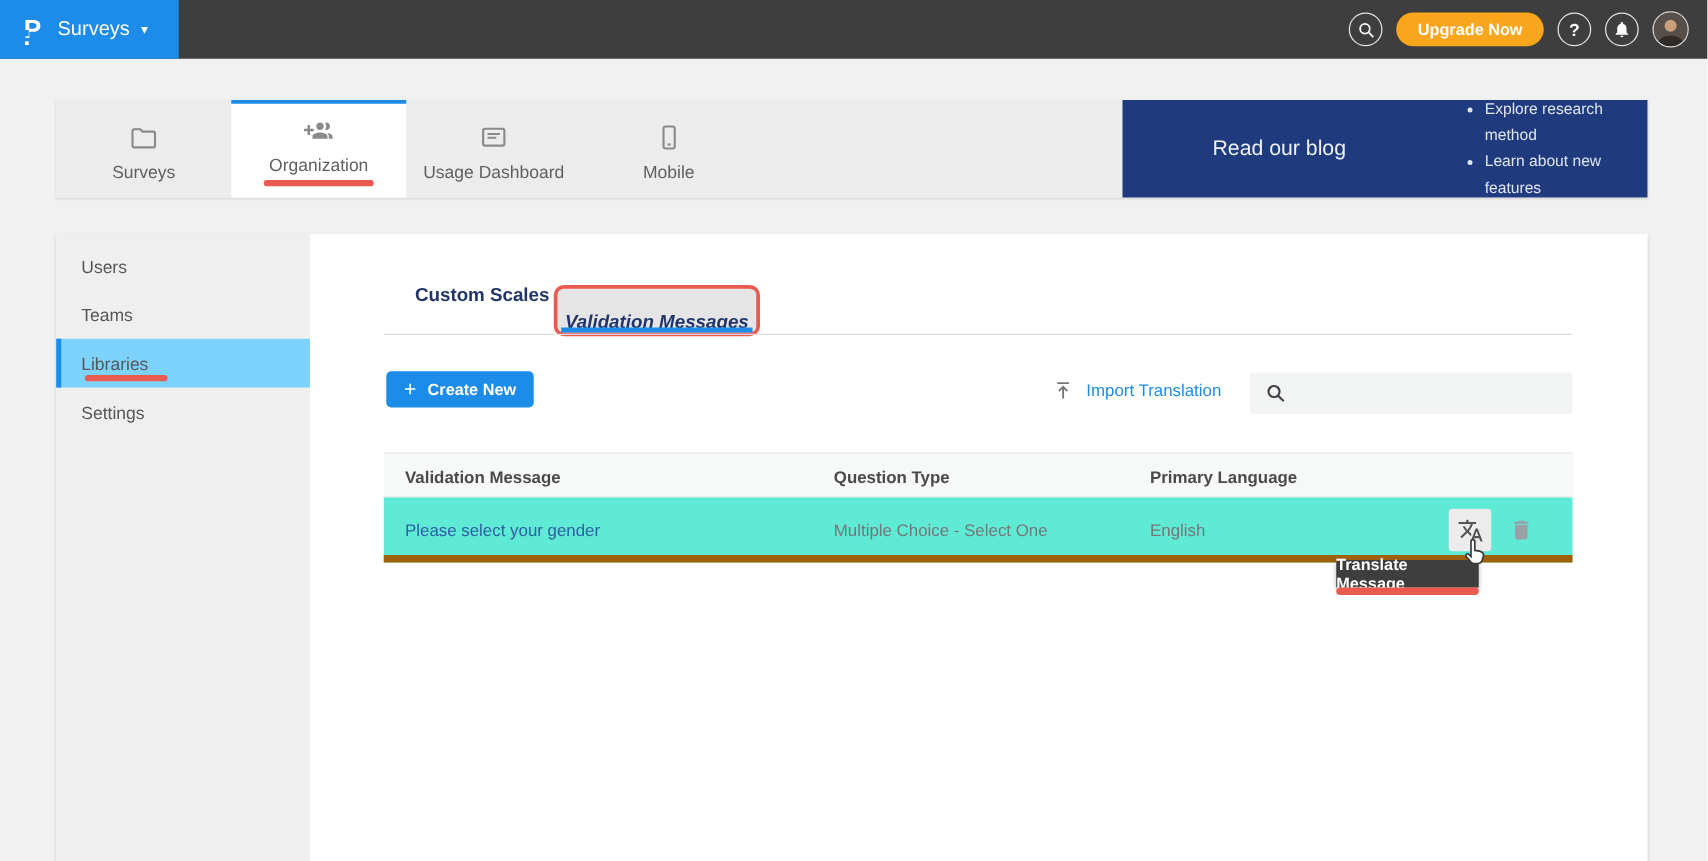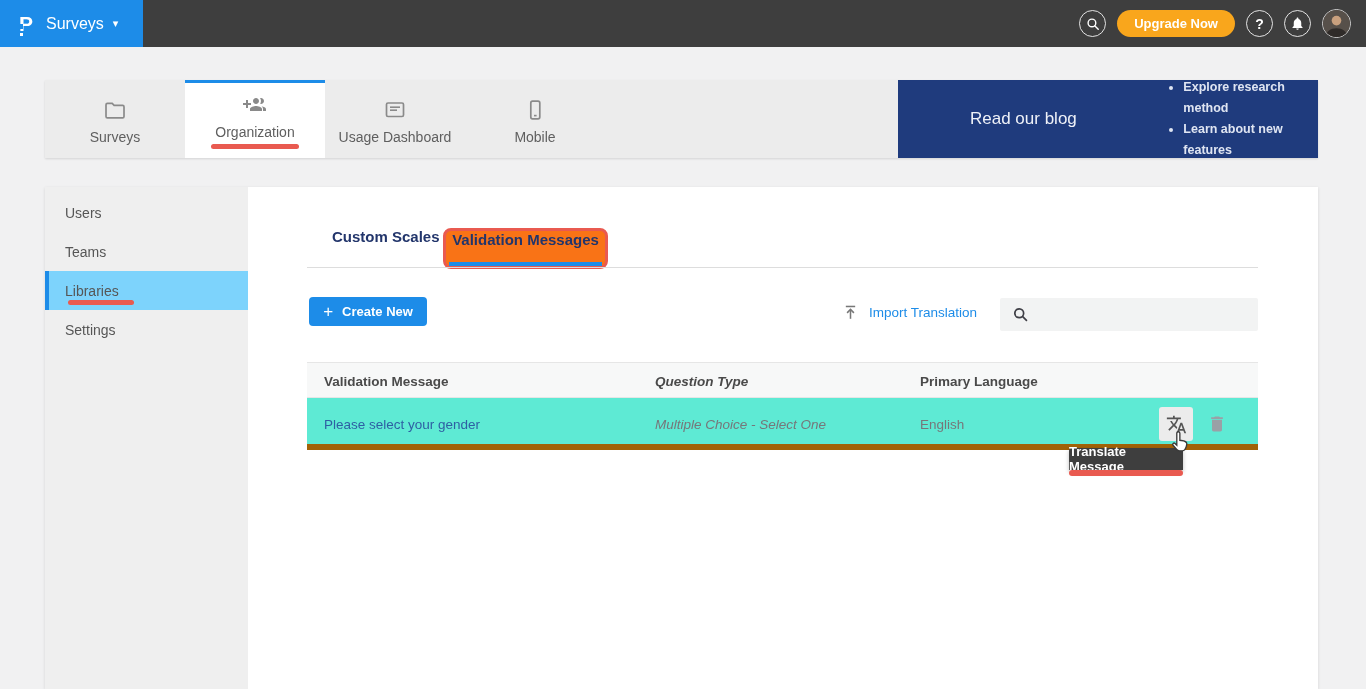--- a/index.html
+++ b/index.html
@@ -23,50 +23,50 @@
   
   .navband { position:absolute; top:80px; left:45px; width:1273px; height:78px; display:flex; box-shadow:0 1px 2px rgba(0,0,0,.12); }
   .tabs-strip { flex:1; background:#ececec; display:flex; }
   .nav-tab { width:140px; display:flex; flex-direction:column; align-items:center; justify-content:center; padding-top:4px; cursor:pointer; }
   .nav-tab .lbl { font-size:14px; color:#5f5f5f; margin-top:7px; }
   .nav-tab.active { background:#fff; border-top:3px solid #1d8ce8; padding-top:1px; }
   .red-bar { background:#e95a50; height:5px; border-radius:2.5px; }
   .nav-tab .red-bar { width:88px; margin-top:4px; }
   .promo-banner { width:420px; background:#1f3b7d; display:flex; align-items:center; }
   .banner-title { margin-left:72px; width:150px; font-size:17px; color:#eef1f8; cursor:pointer; }
-  .banner-bullets { margin-left:66px; list-style:disc; color:#dfe5f2; font-size:12.5px; line-height:21px; padding-left:14px;font-weight:bold; }
+  .banner-bullets { margin-left:66px; list-style:disc; color:#dfe5f2; font-size:12.5px; line-height:21px; padding-left:14px; }
 
   
   .card { position:absolute; top:187px; left:45px; width:1273px; height:502px; background:#fff; box-shadow:0 1px 3px rgba(0,0,0,.12); }
   .side { position:absolute; left:0; top:0; width:203px; height:100%; background:#efefef; padding-top:6px; }
   .side-item { position:relative; height:39px; display:flex; align-items:center; padding-left:20px; font-size:14px; color:#565656; cursor:pointer; }
   .side-item.active { background:#7dd3fc; border-left:4px solid #1d8ce8; padding-left:16px; }
   .side-item .red-bar { position:absolute; left:19px; top:29px; width:66px; }
 
   
   .ctab-custom { position:absolute; left:287px; top:41px; height:40px; display:flex; align-items:flex-start; font-size:15px; font-weight:700; color:#22356b; cursor:pointer; }
-  .ctab-validation { position:absolute; left:398px; top:41px; width:165px; height:41px; border:3px solid #e95a50; border-radius:8px; display:flex; align-items:flex-start; justify-content:center; font-size:15px; font-weight:700; color:#22356b; cursor:pointer; background:#f97316; }
+  .ctab-validation { position:absolute; left:398px; top:41px; width:165px; height:41px; border:3px solid #e95a50; border-radius:8px; display:flex; align-items:flex-end; justify-content:center; font-size:15px; font-weight:700; color:#22356b; cursor:pointer; background:#e5e5e5;font-style:italic; }
   .ctab-validation .blue-underline { position:absolute; left:3px; right:3px; bottom:0; height:4px; background:#1d8ce8; }
   .divider { position:absolute; left:262px; right:60px; top:80px; height:1px; background:#ddd; }
 
   
   .create-btn { position:absolute; left:264px; top:110px; width:118px; height:29px; background:#1d8ce8; border:none; border-radius:4px; color:#fff; display:flex; align-items:center; justify-content:center; gap:9px; font-size:13px; font-weight:700; cursor:pointer; }
   .plus { font-size:17px; font-weight:400; line-height:1; }
   .import-link { position:absolute; left:797px; top:113px; height:24px; display:flex; align-items:center; gap:10px; color:#1d8ce8; font-size:13.5px; cursor:pointer; }
   .searchbox { position:absolute; left:955px; top:111px; width:258px; height:33px; background:#f2f3f3; border-radius:2px; }
   .searchbox svg { position:absolute; left:12px; top:8px; }
   .searchbox input { position:absolute; left:38px; top:0; width:212px; height:33px; border:none; background:transparent; outline:none; font-size:13px; color:#444; font-family:"Liberation Sans",sans-serif; }
 
   
   .table { position:absolute; left:262px; right:60px; top:175px; }
   .thead { position:relative; height:36px; background:#f7f8f8; border-top:1px solid #e6e6e6; border-bottom:1px solid #e6e6e6; }
   .th { position:absolute; top:0; height:36px; display:flex; align-items:center; font-size:13.5px; font-weight:700; color:#4a4a4a; }
   .trow { position:relative; height:52px; border-bottom:6px solid #a16207; background:#5eead4; }
   .td { position:absolute; top:0; height:52px; display:flex; align-items:center; font-size:13.5px; color:#76777a; }
-  .c1 { left:17px; } .c2 { left:348px;font-style:italic; } .c3 { left:613px; }
+  .c1 { left:17px; } .c2 { left:360px; } .c3 { left:613px; }
   .td.link { color:#2e5fa3; cursor:pointer; }
   .icon-btn { position:absolute; top:9px; width:34px; height:34px; border:none; background:#ececec; border-radius:3px; display:flex; align-items:center; justify-content:center; cursor:pointer; }
   .translate-btn { right:65px; }
   .trash-btn { right:27px; top:12px; width:28px; height:28px; background:transparent; }
 
   
   .tooltip { position:absolute; left:1024px; top:261px; width:114px; height:22px; background:#3e3e3e; border-radius:3px 3px 0 0; color:#fff; font-size:13px; font-weight:700; display:flex; align-items:center; justify-content:center; box-shadow:0 2px 4px rgba(0,0,0,.25); }
   .tooltip .red-bar { position:absolute; left:0; right:0; bottom:-6px; height:6px; border-radius:3px; }
   .cursor-hand { position:absolute; left:1125px; top:243px; pointer-events:none; }
 </style>

